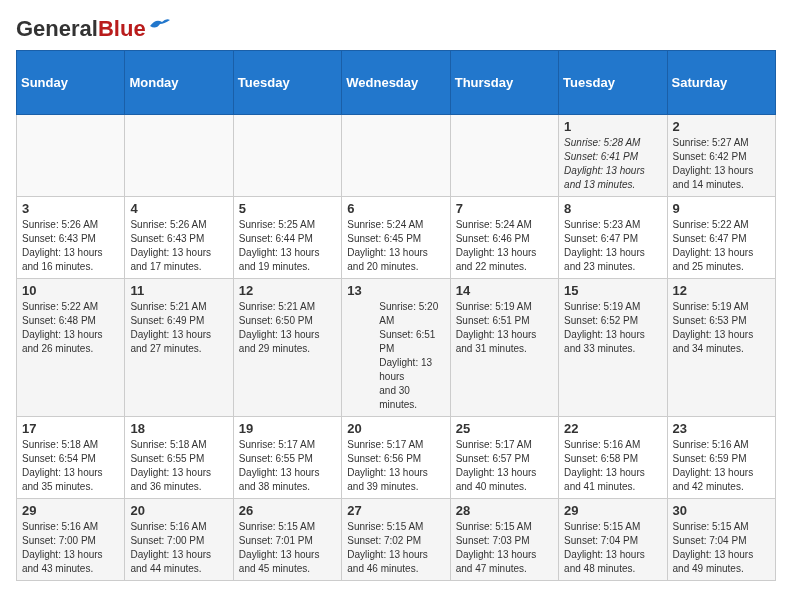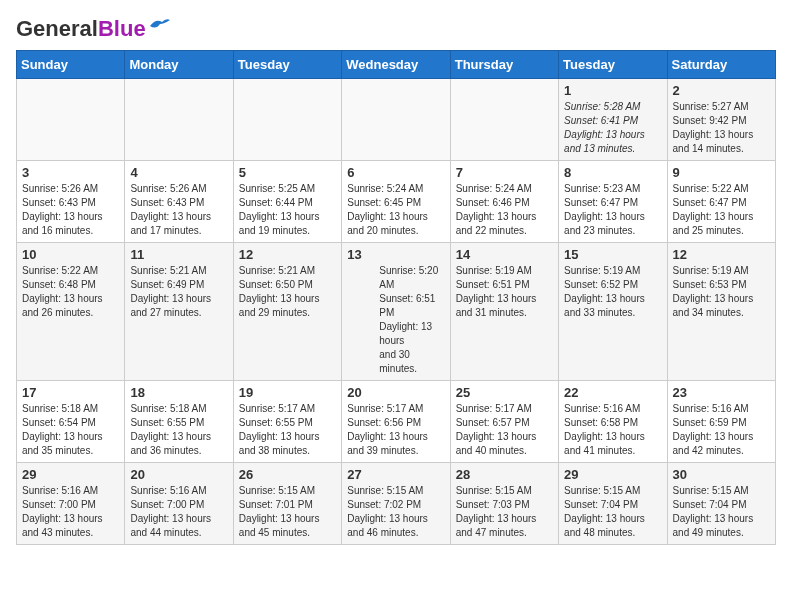--- a/index.html
+++ b/index.html
@@ -36,21 +36,21 @@
     .calendar {
       width: 100%;
       border-collapse: collapse;
       border: 1px solid #ccc;
     }
     .calendar th {
       background: #2277cc;
       color: #fff;
       font-size: 13px;
       font-weight: bold;
-      padding: 6px 4px;
+      padding: 24px 4px;
       border: 1px solid #1a5fa8;
       text-align: left;
     }
     .calendar td {
       border: 1px solid #ccc;
       vertical-align: top;
       padding: 4px 5px;
       font-size: 10.5px;
       color: #333;
       width: calc(100% / 7);
@@ -78,21 +78,21 @@
       background: #f9f9f9 !important;
     }
   </style>
 </head>
 <body>
 
 <div class="header-area">
   <div class="logo">
     <div style="display:flex; align-items:center; gap:0;">
       <span style="font-size:22px; font-weight:bold; color:#333;">
-        General<span style="color:#a21caf;">Blue</span>
+        General<span style="color:#b91c1c;">Blue</span>
       </span>
       <svg width="22" height="18" viewBox="0 0 22 18" style="margin-left:2px; margin-top:-8px;">
         <path d="M2,10 Q8,2 14,6 Q18,2 22,4 Q16,8 12,8 Q8,14 2,10Z" fill="#2277cc"></path>
       </svg>
     </div>
   </div>
   <div class="title-area">
     <div class="month-title"></div>
     <div class="location"></div>
   </div>
@@ -120,21 +120,21 @@
         <td>
           <span class="day-num">1</span>
           <div class="day-info" style="white-space: pre-line; font-style: italic;">Sunrise: 5:28 AM
 Sunset: 6:41 PM
 Daylight: 13 hours
 and 13 minutes.</div>
         </td>
         <td>
           <span class="day-num">2</span>
           <div class="day-info" style="white-space: pre-line;">Sunrise: 5:27 AM
-Sunset: 9:42 PM
+Sunset: 6:42 PM
 Daylight: 13 hours
 and 14 minutes.</div>
         </td>
       </tr>
       <tr>
         <td>
           <span class="day-num">3</span>
           <div class="day-info" style="white-space: pre-line;">Sunrise: 5:26 AM
 Sunset: 6:43 PM
 Daylight: 13 hours

